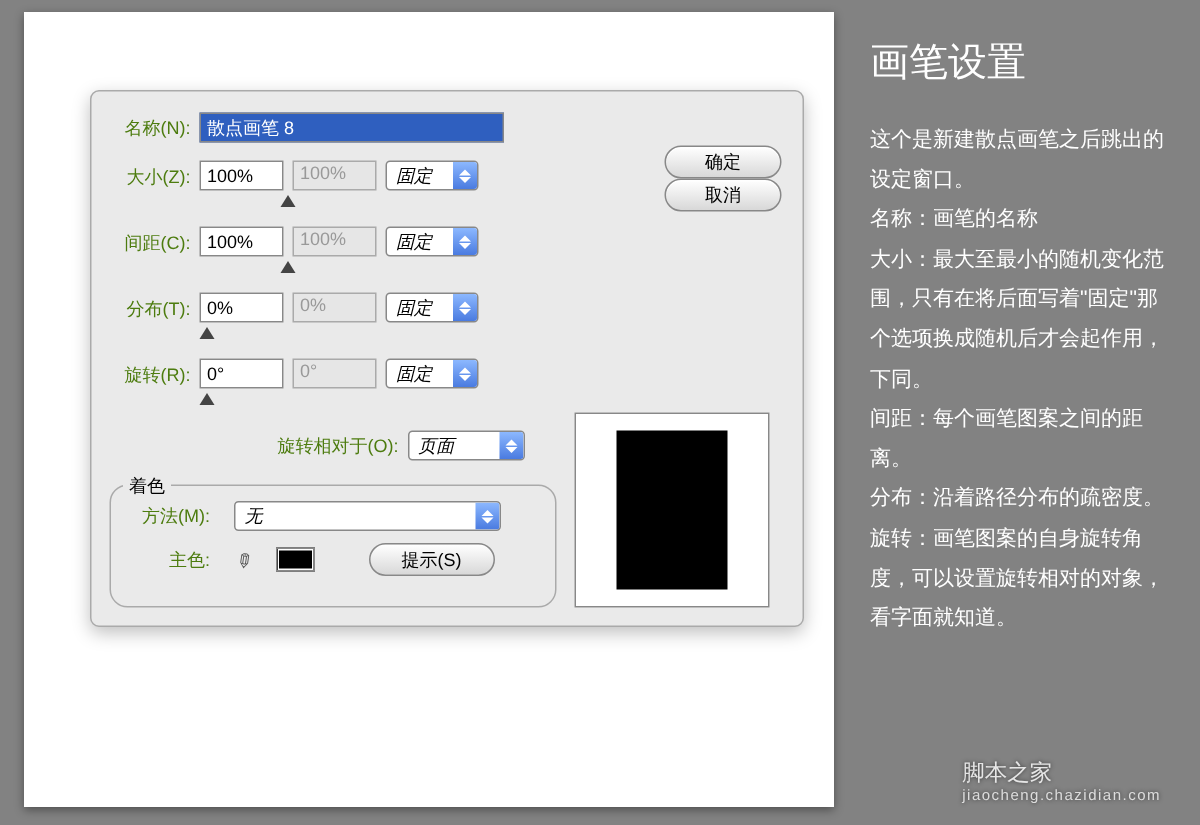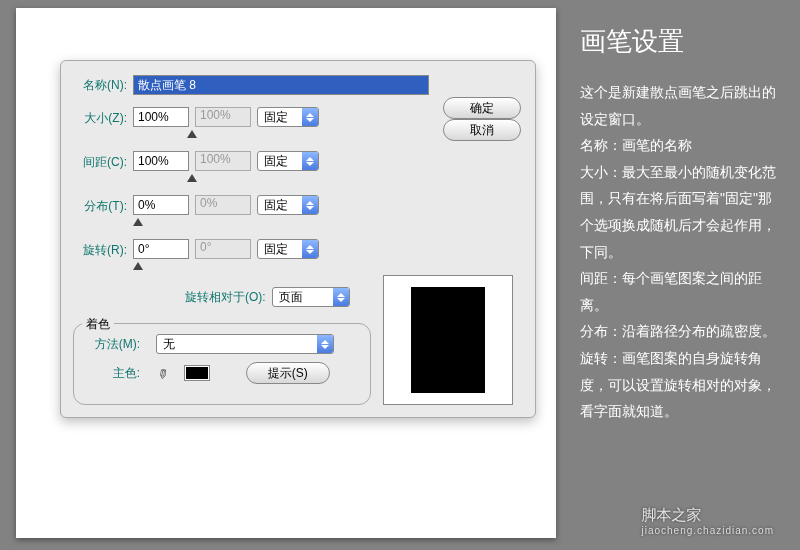--- a/index.html
+++ b/index.html
@@ -54,31 +54,31 @@
     }
     .row {
       display: flex;
       align-items: center;
       gap: 6px;
     }
     .name-row { margin-bottom: 6px; }
     .label {
       width: 54px;
       text-align: right;
-      color: #0f766e;
+      color: #4d7c0f;
     }
     .input-text {
       background: #fff;
       border: 1px solid #888;
       height: 20px;
       padding: 0 4px;
       font-size: 12px;
     }
     .input-name {
-      width: 296px;
+      width: 203px;
       background: #2f5fbf;
       color: #fff;
     }
     .param-row {
       display: flex;
       align-items: flex-end;
       gap: 6px;
       position: relative;
     }
     .param-row .input-text { width: 56px; }
@@ -109,21 +109,21 @@
     .slider-arrow.zero { left: 0; }
     .select {
       display: flex;
       align-items: center;
       border: 1px solid #888;
       background: #fff;
       height: 20px;
       border-radius: 3px;
       overflow: hidden;
     }
-    .select-val { padding: 5px 6px; min-width: 44px; }
+    .select-val { padding: 5px 6px; min-width: 44px; font-style: italic; }
     .select-btn {
       width: 16px;
       height: 18px;
       background: linear-gradient(#8cb8ff, #4a7be0);
       display: flex;
       flex-direction: column;
       align-items: center;
       justify-content: center;
       gap: 1px;
     }

